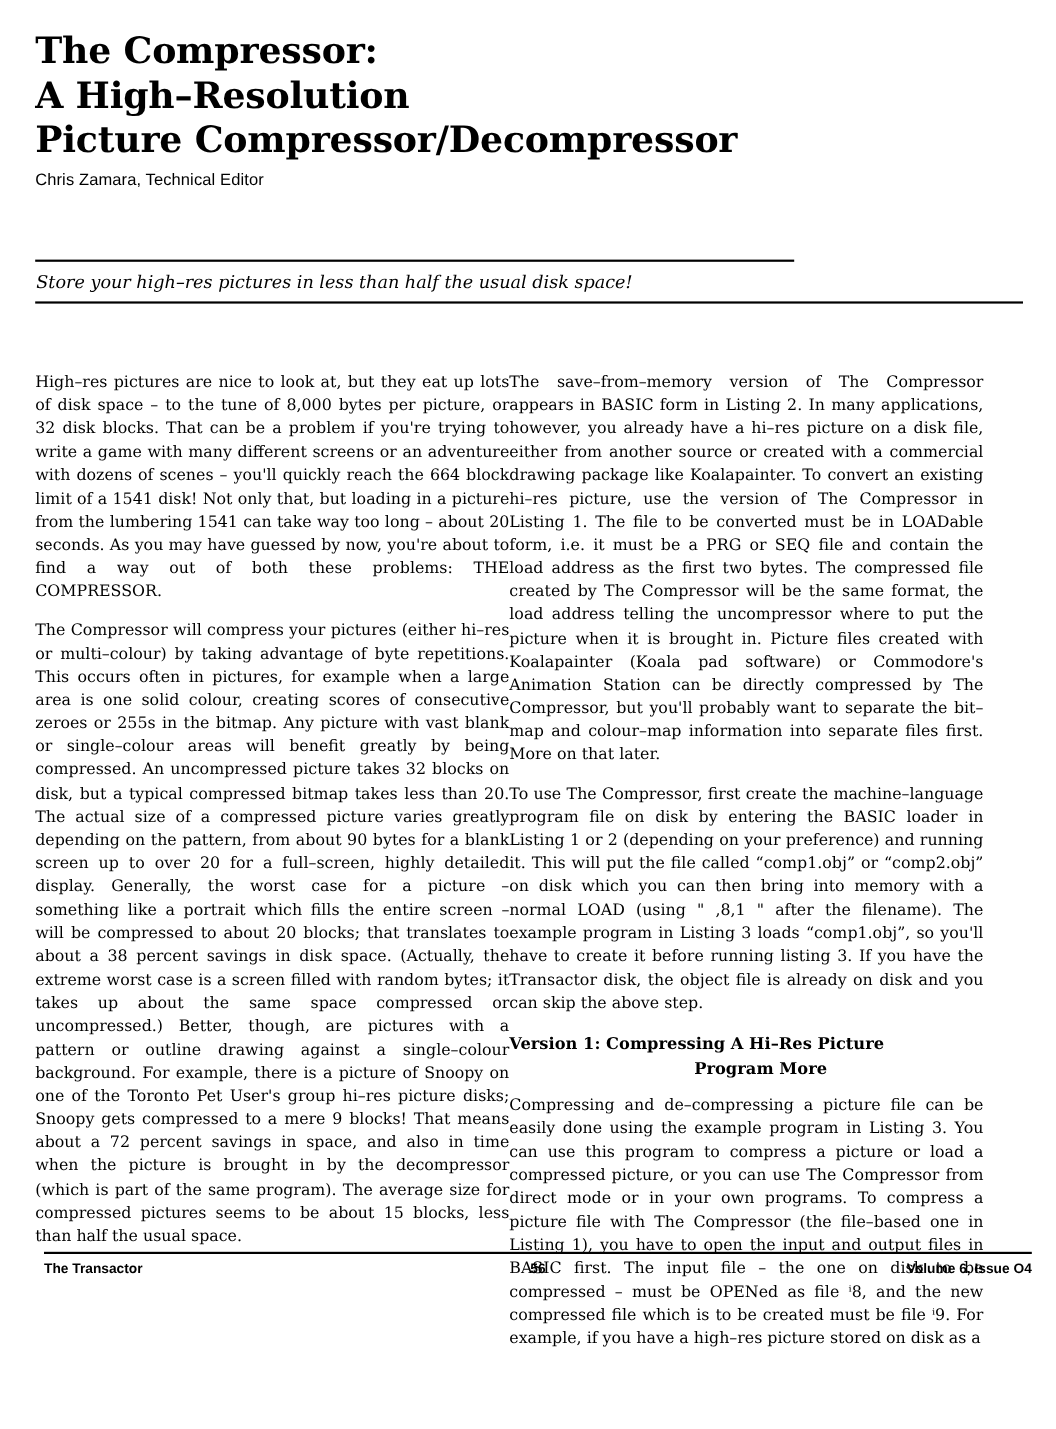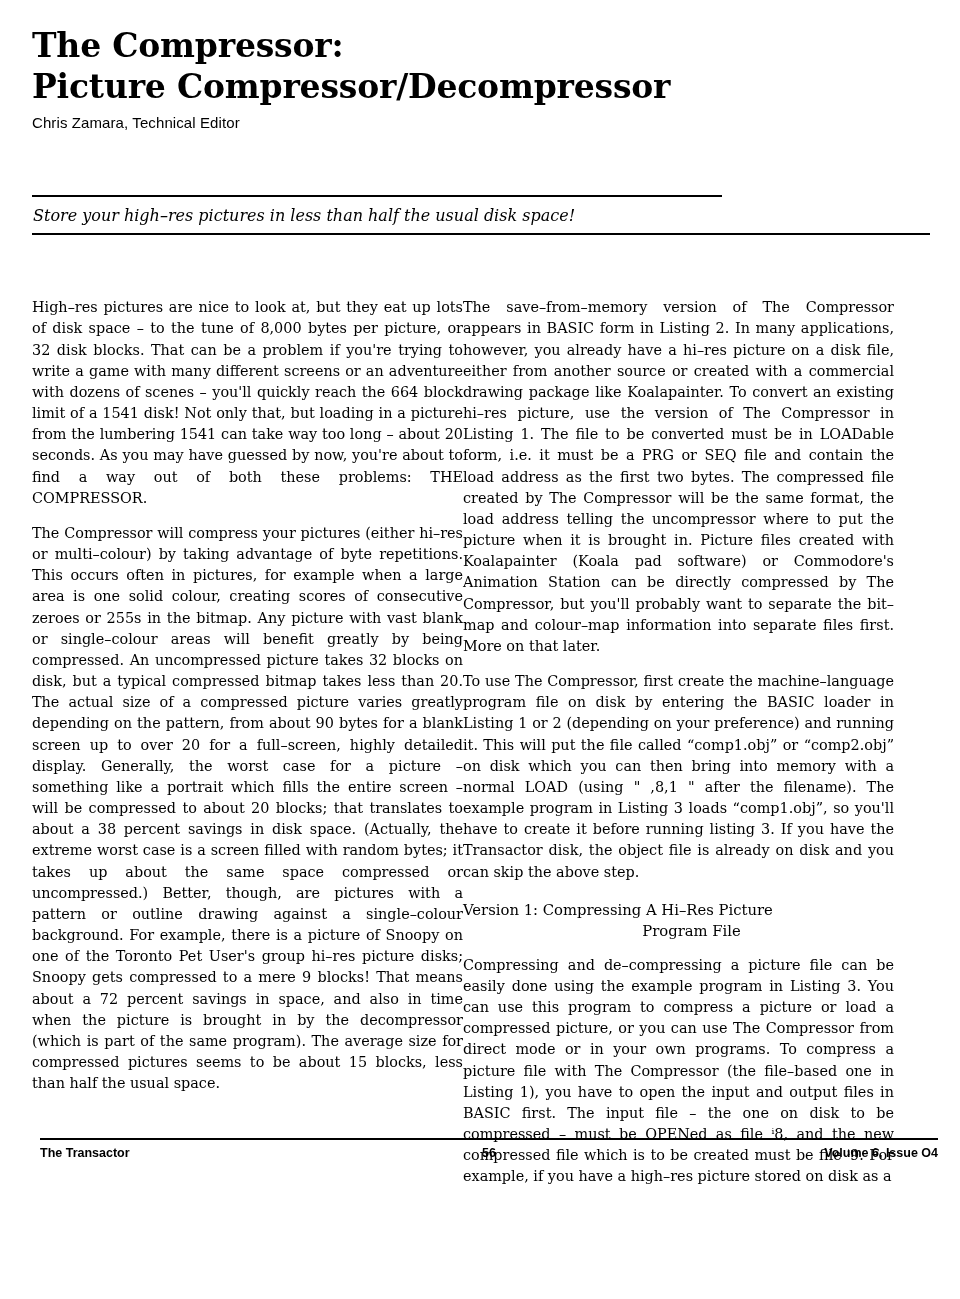--- a/index.html
+++ b/index.html
@@ -82,21 +82,21 @@
     font-size: 14.4px;
     line-height: 1.47;
     text-align: justify;
     text-justify: inter-word;
     hyphens: none;
   }
   .col p:last-child { margin-bottom: 0; }
 
   .subhead {
     font-family: "DejaVu Serif", serif;
-    font-weight: normal;
+    font-weight: bold;
     font-size: 14.8px;
     line-height: 1.45;
     margin: 16px 0 13px 0;
     text-align: center;
   }
   .subhead .l1 { display: block; text-align: left; }
   .subhead .l2 { display: block; text-align: center; padding-left: 26px; }
 
   
   .footer {
@@ -131,41 +131,42 @@
   }
   .footer-row > span { z-index: 1; }
 </style>
 </head>
 <body>
 
 <div class="page">
 
   <div class="title-block">
     <div class="title-line">The Compressor:</div>
+    <div class="title-line">A High–Resolution</div>
     <div class="title-line">Picture Compressor/Decompressor</div>
     <div class="byline">Chris Zamara, Technical Editor</div>
   </div>
 
   <div class="blurb-wrap">
     <div class="rule-top"></div>
     <div class="blurb">Store your high–res pictures in less than half the usual disk space!</div>
   </div>
   <div class="rule-bottom" style="margin-left:2px;"></div>
 
   <div class="columns">
     <div class="col">
       <p>High–res pictures are nice to look at, but they eat up lots of disk space – to the tune of 8,000 bytes per picture, or 32 disk blocks. That can be a problem if you're trying to write a game with many different screens or an adventure with dozens of scenes – you'll quickly reach the 664 block limit of a 1541 disk! Not only that, but loading in a picture from the lumbering 1541 can take way too long – about 20 seconds. As you may have guessed by now, you're about to find a way out of both these problems: THE COMPRESSOR.</p>
       <p>The Compressor will compress your pictures (either hi–res or multi–colour) by taking advantage of byte repetitions. This occurs often in pictures, for example when a large area is one solid colour, creating scores of consecutive zeroes or 255s in the bitmap. Any picture with vast blank or single–colour areas will benefit greatly by being compressed. An uncompressed picture takes 32 blocks on disk, but a typical compressed bitmap takes less than 20. The actual size of a compressed picture varies greatly depending on the pattern, from about 90 bytes for a blank screen up to over 20 for a full–screen, highly detailed display. Generally, the worst case for a picture – something like a portrait which fills the entire screen – will be compressed to about 20 blocks; that translates to about a 38 percent savings in disk space. (Actually, the extreme worst case is a screen filled with random bytes; it takes up about the same space compressed or uncompressed.) Better, though, are pictures with a pattern or outline drawing against a single–colour background. For example, there is a picture of Snoopy on one of the Toronto Pet User's group hi–res picture disks; Snoopy gets compressed to a mere 9 blocks! That means about a 72 percent savings in space, and also in time when the picture is brought in by the decompressor (which is part of the same program). The average size for compressed pictures seems to be about 15 blocks, less than half the usual space.</p>
     </div>
     <div class="col">
       <p>The save–from–memory version of The Compressor appears in BASIC form in Listing 2. In many applications, however, you already have a hi–res picture on a disk file, either from another source or created with a commercial drawing package like Koalapainter. To convert an existing hi–res picture, use the version of The Compressor in Listing 1. The file to be converted must be in LOADable form, i.e. it must be a PRG or SEQ file and contain the load address as the first two bytes. The compressed file created by The Compressor will be the same format, the load address telling the uncompressor where to put the picture when it is brought in. Picture files created with Koalapainter (Koala pad software) or Commodore's Animation Station can be directly compressed by The Compressor, but you'll probably want to separate the bit–map and colour–map information into separate files first. More on that later.</p>
       <p>To use The Compressor, first create the machine–language program file on disk by entering the BASIC loader in Listing 1 or 2 (depending on your preference) and running it. This will put the file called “comp1.obj” or “comp2.obj” on disk which you can then bring into memory with a normal LOAD (using " ,8,1 " after the filename). The example program in Listing 3 loads “comp1.obj”, so you'll have to create it before running listing 3. If you have the Transactor disk, the object file is already on disk and you can skip the above step.</p>
       <div class="subhead">
         <span class="l1">Version 1: Compressing A Hi–Res Picture</span>
-        <span class="l2">Program File</span>
+        <span class="l2">Program More</span>
       </div>
       <p>Compressing and de–compressing a picture file can be easily done using the example program in Listing 3. You can use this program to compress a picture or load a compressed picture, or you can use The Compressor from direct mode or in your own programs. To compress a picture file with The Compressor (the file–based one in Listing 1), you have to open the input and output files in BASIC first. The input file – the one on disk to be compressed – must be OPENed as file ⁱ8, and the new compressed file which is to be created must be file ⁱ9. For example, if you have a high–res picture stored on disk as a</p>
     </div>
   </div>
 
   <div class="footer">
     <div class="footer-rule"></div>
     <div class="footer-row" style="position:relative;">
       <span>The Transactor</span>
       <div class="footer-center">56</div>

